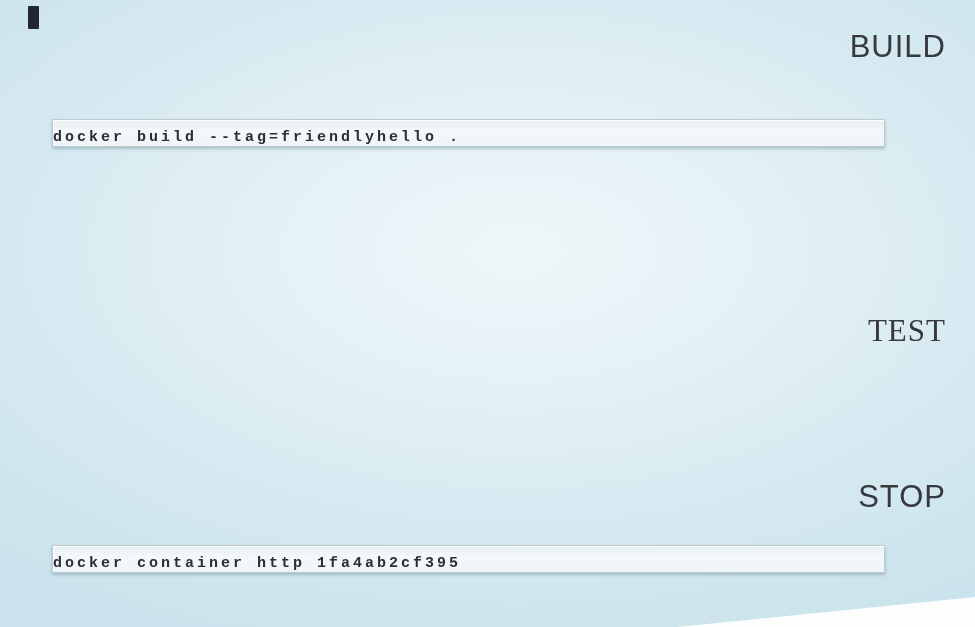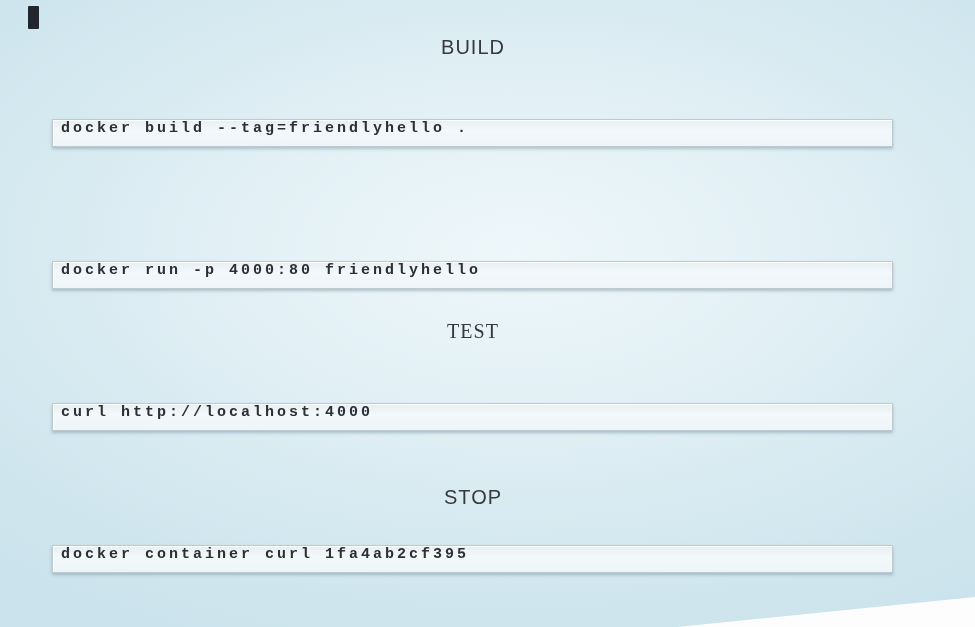--- a/index.html
+++ b/index.html
@@ -19,42 +19,41 @@
         #eef7fa 0%,
         #e2f0f5 38%,
         #d5e9f0 68%,
         #cbe3ec 100%);
   }
   .section-heading {
     position: absolute;
     left: 0;
     width: 946px;
     height: 36px;
-    text-align: center;
+    text-align: right;
     font-family: "Liberation Sans", sans-serif;
-    font-size: 20px;
+    font-size: 31px;
     line-height: 36px;
     font-weight: 400;
     letter-spacing: 1px;
     color: #36393e;
   }
   .code-box {
     position: absolute;
     left: 52px;
     width: 831px;
     height: 26px;
     background: linear-gradient(180deg, #e7eff2 0%, #f3f8fa 40%, #eef5f8 100%);
     border: 1px solid #bfcad0;
     box-shadow:
       0 2px 3px rgba(105, 138, 152, 0.45),
       inset 0 1px 0 rgba(255, 255, 255, 0.95),
       inset 1px 0 0 rgba(255, 255, 255, 0.6);
     display: flex;
-    align-items: flex-start;
-    padding-left: 8px;
+    align-items: flex-end;
   }
   .code-box code {
     font-family: "Liberation Mono", "DejaVu Sans Mono", monospace;
     font-size: 15px;
     font-weight: 700;
     letter-spacing: 3px;
     color: #2b3036;
     white-space: pre;
   }
   
@@ -91,29 +90,23 @@
 
 <div class="slide">
 
   <div class="stray-mark"></div>
 
   <div id="heading-0" class="section-heading">BUILD</div>
   <div id="box-0" class="code-box">
     <code>docker build --tag=friendlyhello .</code>
   </div>
 
-  <div id="box-1" class="code-box">
-    <code>docker run -p 4000:80 friendlyhello</code>
-  </div>
 
   <div id="heading-2" class="section-heading">TEST</div>
-  <div id="box-2" class="code-box">
-    <code>curl http://localhost:4000</code>
-  </div>
 
   <div id="heading-3" class="section-heading">STOP</div>
   <div id="box-3" class="code-box">
-    <code>docker container curl 1fa4ab2cf395</code>
+    <code>docker container http 1fa4ab2cf395</code>
   </div>
 
   <div class="corner-wedge"></div>
 
 </div>
 
 </body></html>

